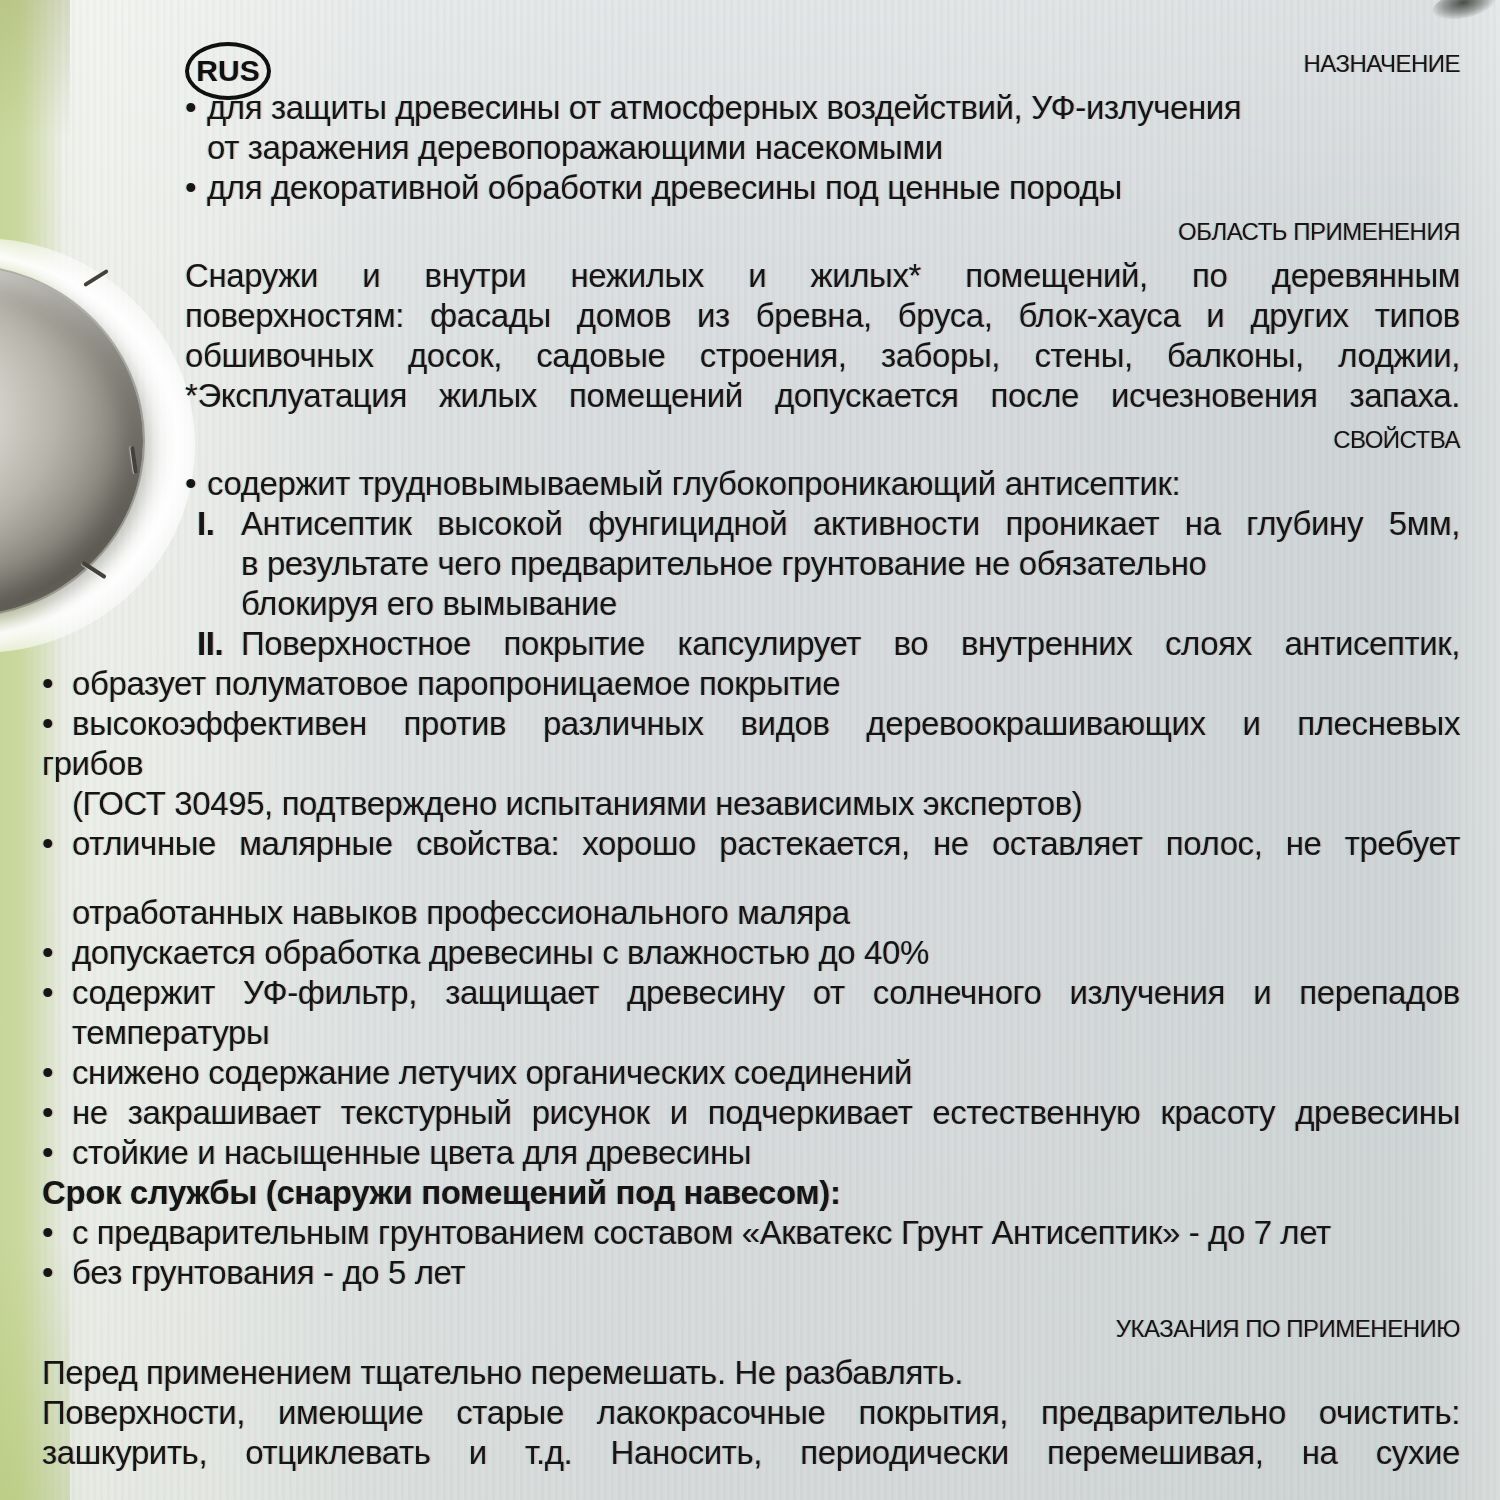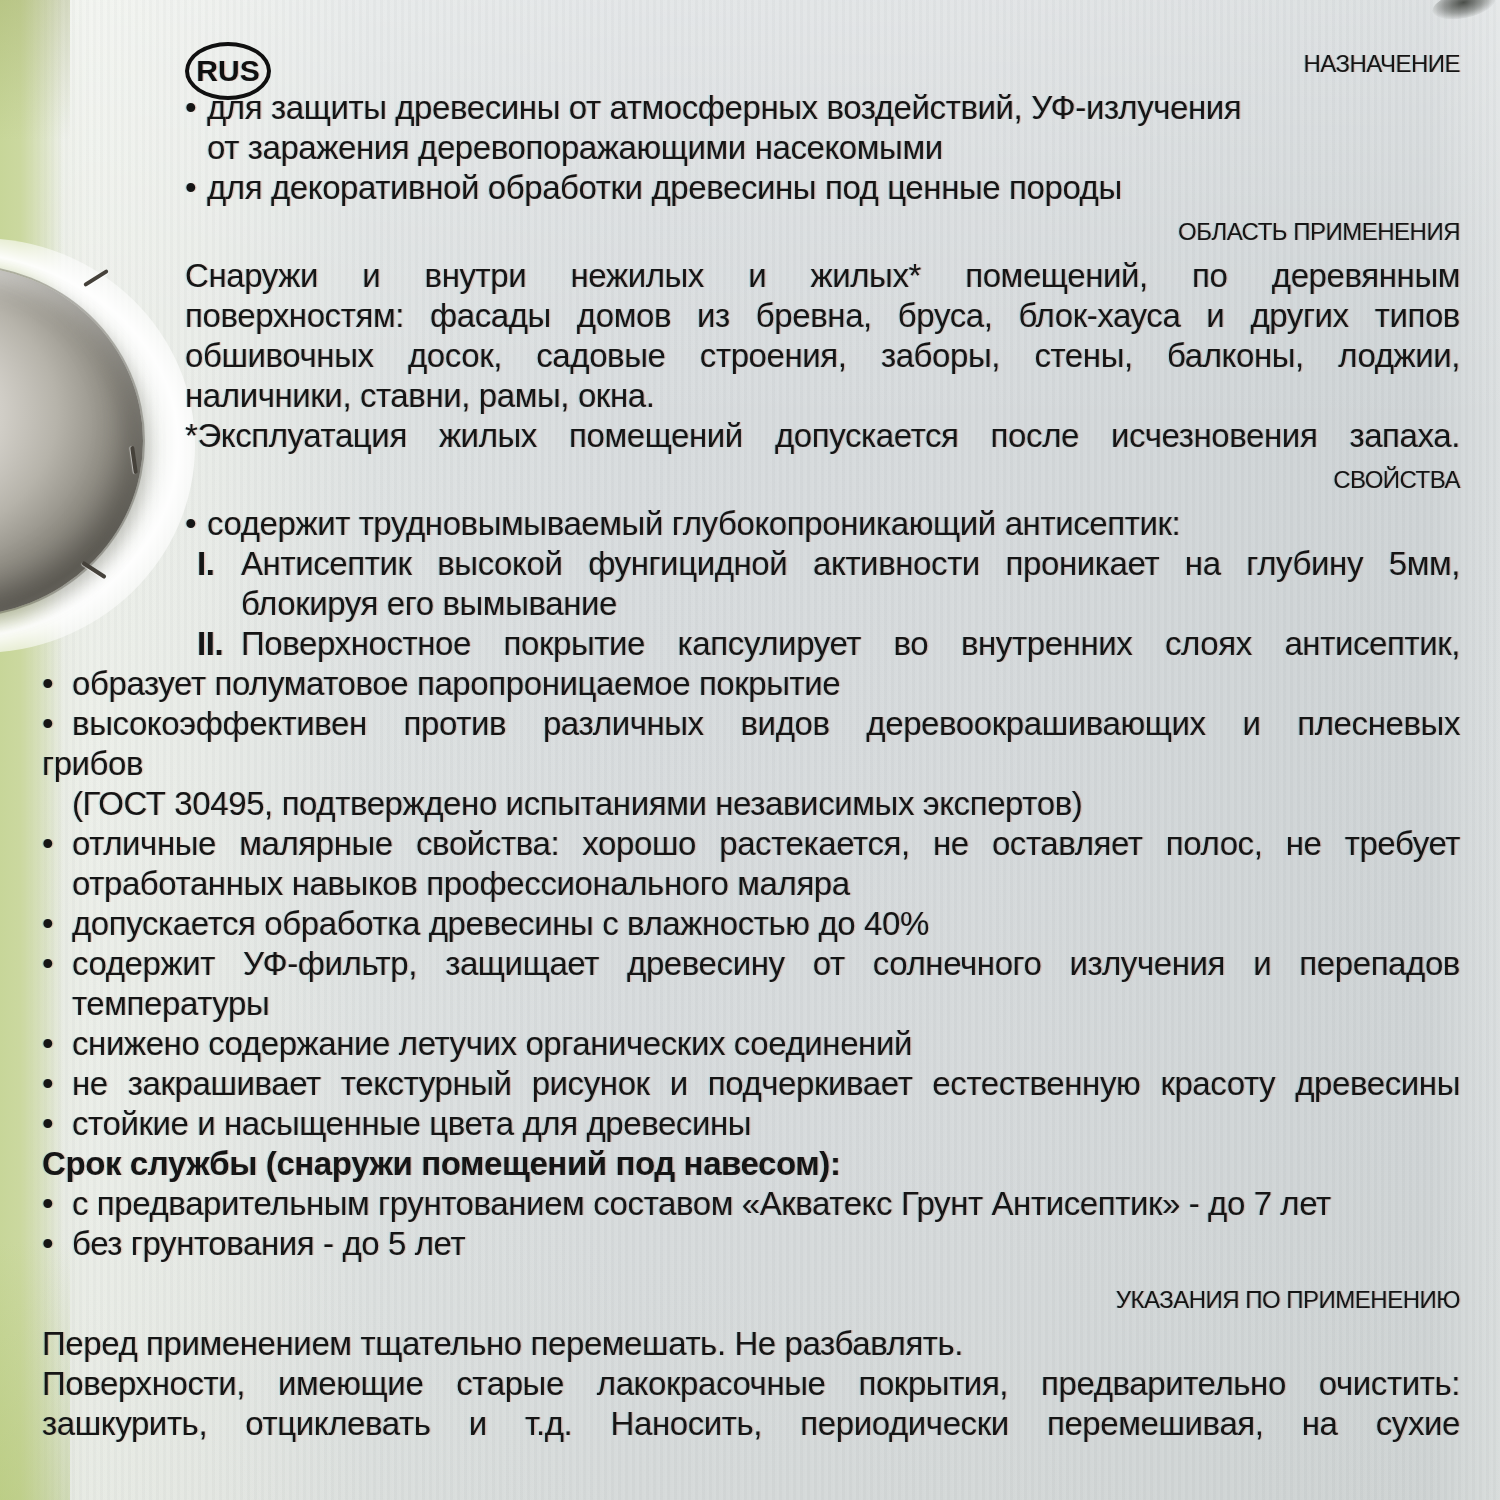--- a/index.html
+++ b/index.html
@@ -110,33 +110,33 @@
       <div class="line has-mark">
         <span class="mark" style="width: 22px;">•</span>
         <span class="txt">для декоративной обработки древесины под ценные породы</span>
       </div>
     </section>
     <section class="sec areaA sec-oblast-primeneniya">
       <div class="heading">ОБЛАСТЬ ПРИМЕНЕНИЯ</div>
       <div class="line just">Снаружи и внутри нежилых и жилых* помещений, по деревянным</div>
       <div class="line just">поверхностям: фасады домов из бревна, бруса, блок-хауса и других типов</div>
       <div class="line just">обшивочных досок, садовые строения, заборы, стены, балконы, лоджии,</div>
-      <div class="line">наличники, ставни, рамы, окна.</div>
       <div class="line just">*Эксплуатация жилых помещений допускается после исчезновения запаха.</div>
     </section>
     <section class="sec areaA sec-svoystva">
       <div class="heading">СВОЙСТВА</div>
       <div class="line has-mark">
         <span class="mark" style="width: 22px;">•</span>
         <span class="txt">содержит трудновымываемый глубокопроникающий антисептик:</span>
       </div>
       <div class="line just has-mark" style="padding-left: 12px;">
         <span class="mark roman" style="width: 44px;">I.</span>
         <span class="txt">Антисептик высокой фунгицидной активности проникает на глубину 5мм,</span>
       </div>
+      <div class="line" style="padding-left: 56px;">в результате чего предварительное грунтование не обязательно</div>
       <div class="line" style="padding-left: 56px;">блокируя его вымывание</div>
       <div class="line just has-mark" style="padding-left: 12px;">
         <span class="mark roman" style="width: 44px;">II.</span>
         <span class="txt">Поверхностное покрытие капсулирует во внутренних слоях антисептик,</span>
       </div>
     </section>
     <section class="sec areaB sec-svoystva-prodolzhenie">
       <div class="line has-mark">
         <span class="mark" style="width: 30px;">•</span>
         <span class="txt">образует полуматовое паропроницаемое покрытие</span>
@@ -144,21 +144,21 @@
       <div class="line just has-mark">
         <span class="mark" style="width: 30px;">•</span>
         <span class="txt">высокоэффективен против различных видов деревоокрашивающих и плесневых</span>
       </div>
       <div class="line">грибов</div>
       <div class="line" style="padding-left: 30px;">(ГОСТ 30495, подтверждено испытаниями независимых экспертов)</div>
       <div class="line just has-mark">
         <span class="mark" style="width: 30px;">•</span>
         <span class="txt">отличные малярные свойства: хорошо растекается, не оставляет полос, не требует</span>
       </div>
-      <div class="line" style="padding-left: 30px;">отработанных навыков профессионального маляра</div>
+      <div class="line" style="padding-left: 30px; margin-top: 29px;">отработанных навыков профессионального маляра</div>
       <div class="line has-mark">
         <span class="mark" style="width: 30px;">•</span>
         <span class="txt">допускается обработка древесины с влажностью до 40%</span>
       </div>
       <div class="line just has-mark">
         <span class="mark" style="width: 30px;">•</span>
         <span class="txt">содержит УФ-фильтр, защищает древесину от солнечного излучения и перепадов</span>
       </div>
       <div class="line" style="padding-left: 30px;">температуры</div>
       <div class="line has-mark">

